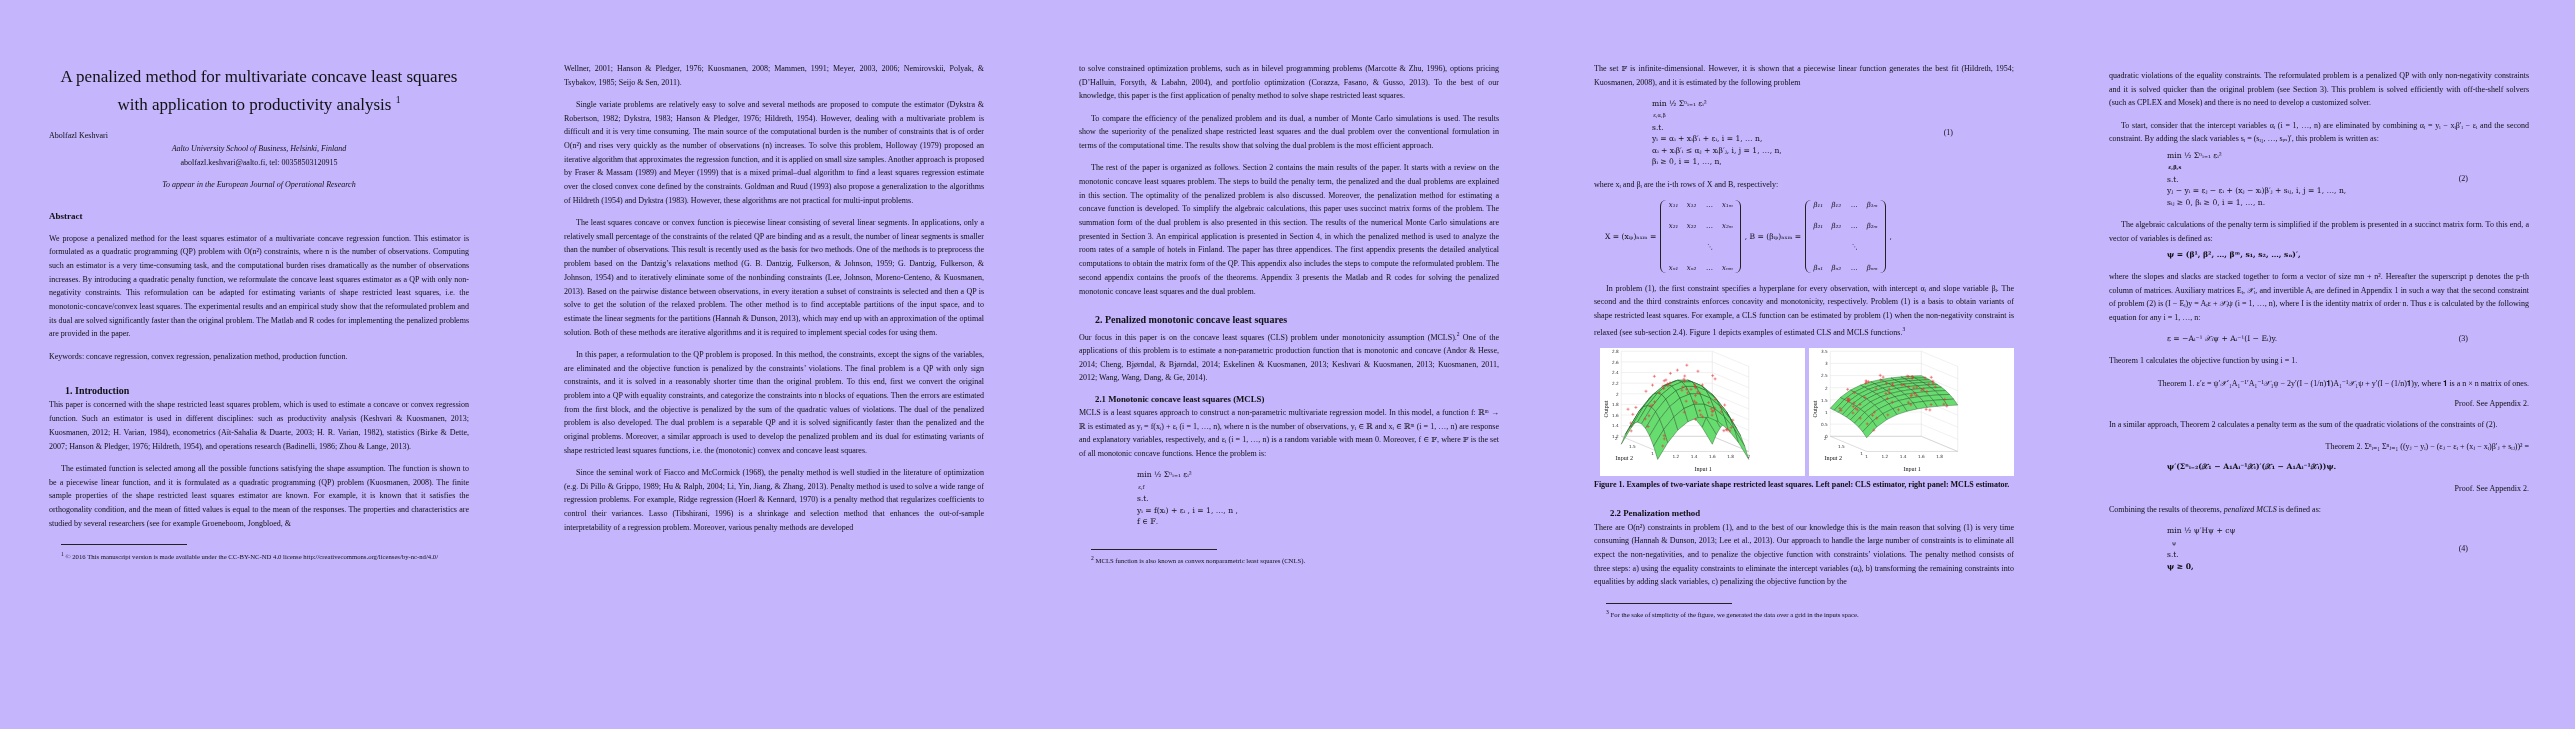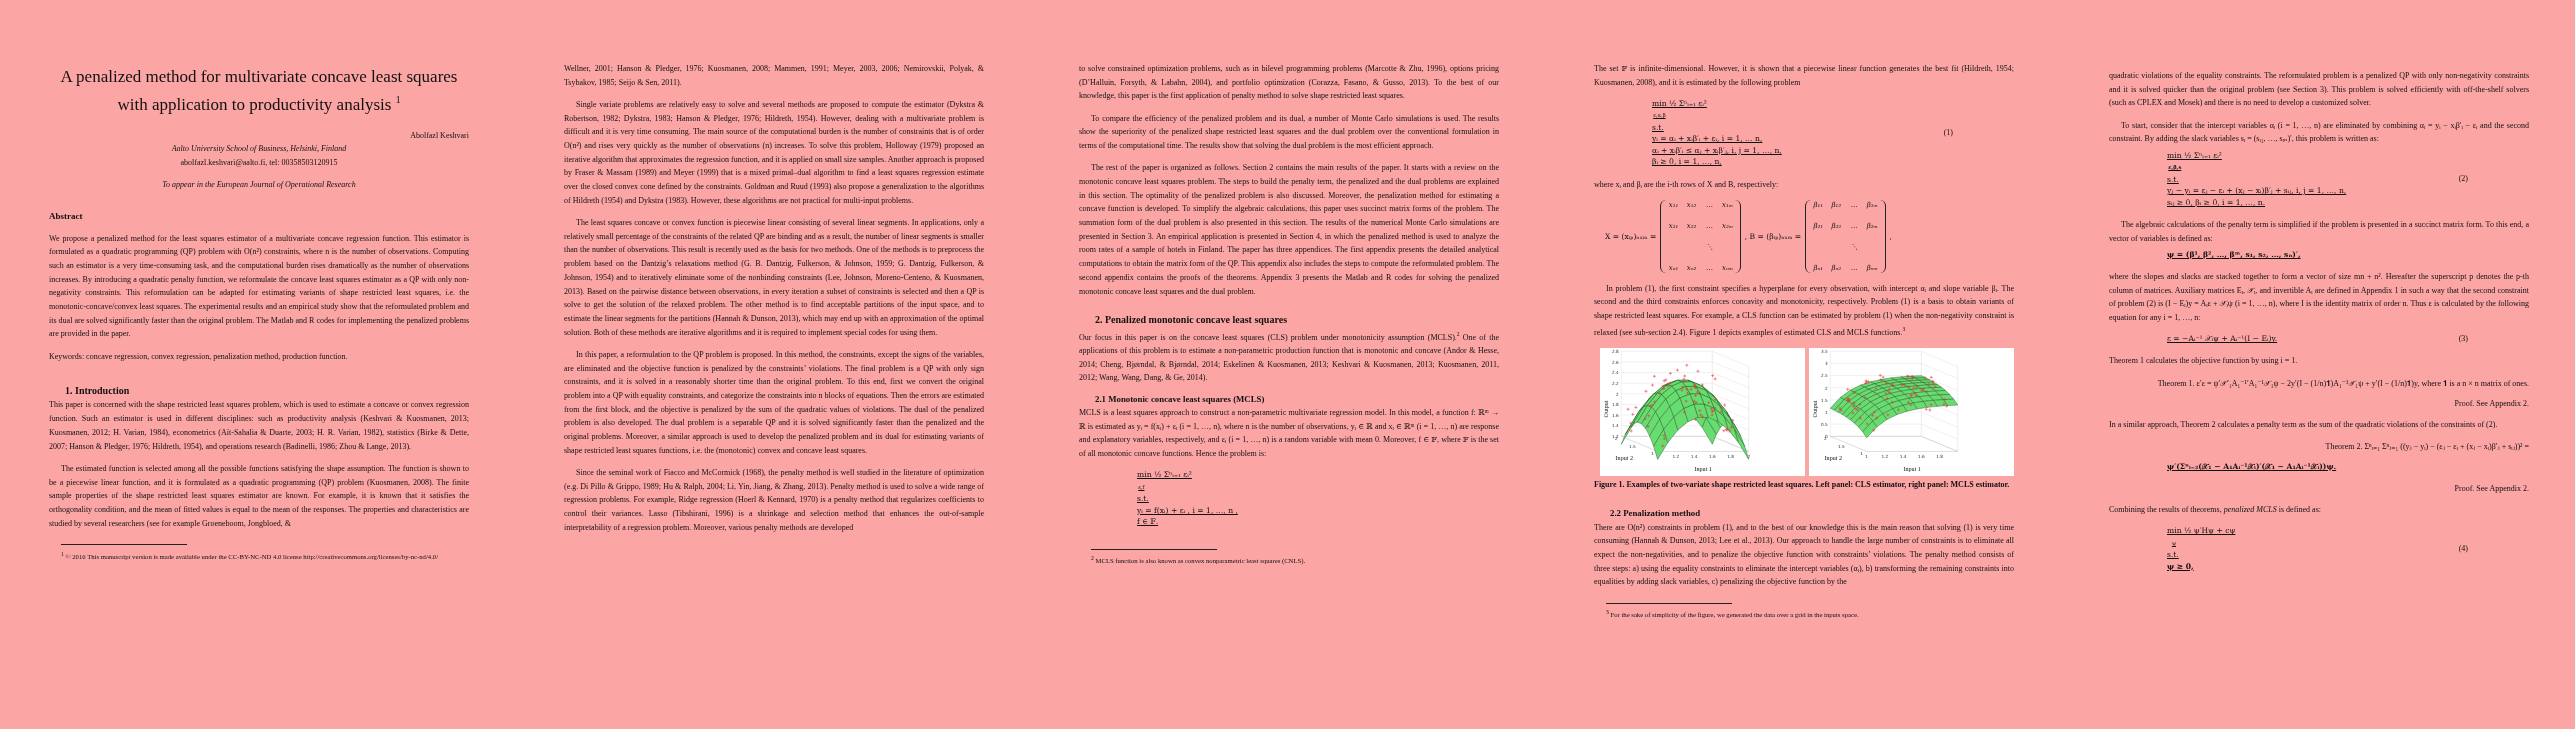--- a/index.html
+++ b/index.html
@@ -1,36 +1,36 @@
 <!DOCTYPE html>
 <html style="font-size:9.7px"><head>
 <meta charset="utf-8">
 <style>
   * { box-sizing: border-box; margin: 0; padding: 0; }
   html, body { width: 2576px; height: 729px; background: #ffffff; overflow: hidden; }
   body { font-family: "Liberation Serif", "DejaVu Serif", serif; color: #111; }
   .strip { display: flex; width: 2576px; height: 729px; }
-  .page { position: relative; width: 515px; height: 729px; background: #fca5a5; }
+  .page { position: relative; width: 515px; height: 729px; background: #c4b5fd; }
   .col { position: absolute; left: 49px; width: 420px; }
   p.body { font-size: 8px; line-height: 13.7px; text-align: justify; margin-bottom: 8.5px; }
   p.body.indent { text-indent: 12px; }
   .b { font-weight: normal; }
   .it { font-style: italic; }
   h1.title { font-size: 17px; font-weight: normal; text-align: center; line-height: 22.5px; margin-top: 66px; }
-  .author { text-align: right; font-size: 8px; line-height: 13.4px; }
+  .author { text-align: left; font-size: 8px; line-height: 13.4px; }
   .affil { text-align: center; font-size: 8px; font-style: italic; line-height: 13.4px; }
   .email { text-align: center; font-size: 8px; line-height: 13.4px; }
   .appear { text-align: center; font-size: 8px; font-style: italic; line-height: 13.4px; margin-top: 8.5px; }
   h2.abs { font-size: 9px; font-weight: bold; margin-top: 19.4px; margin-bottom: 11px; }
   h2.sec { font-size: 10px; font-weight: bold; margin: 8.5px 0 2.4px 16px; }
   h3.sub { font-size: 8.8px; font-weight: bold; margin: 6px 0 2.4px 16px; }
   .keywords { font-size: 8px; line-height: 13.4px; margin-top: 3.6px; }
   .fn-rule { width: 126px; border-top: 0.6px solid #222; margin: 13.4px 0 4.9px 12px; }
   .footnote { font-size: 6.7px; line-height: 9px; text-align: justify; }
-  .eq { font-family: "DejaVu Serif", serif; font-size: 7.6px; line-height: 11.5px; margin: 3.6px 0 9.7px 58px; position: relative; text-decoration: underline; }
+  .eq { font-family: "DejaVu Serif", serif; font-size: 7.6px; line-height: 11.5px; margin: 3.6px 0 9.7px 58px; position: relative; }
   .eq .eqnum { position: absolute; right: 61px; top: 50%; transform: translateY(-50%); font-family: "Liberation Serif", serif; font-style: normal; font-size: 8px; }
   .eq .line { white-space: nowrap; }
   .matrix-row { font-family: "DejaVu Serif", serif; font-size: 7.6px; display: flex; align-items: center; gap: 3.6px; margin: 3.6px 0 8.5px 11px; }
   .mat { display: inline-grid; grid-template-columns: repeat(4, 18px); row-gap: 13px; border-left: 0.9px solid #222; border-right: 0.9px solid #222; border-radius: 6px; padding: 1.2px 3.6px; font-style: italic; font-size: 7px; }
   .mat span { text-align: center; }
   .fig { display: flex; gap: 3.6px; margin: 8.5px 0 3.6px 6px; }
   .fig svg { background: #fff; }
   .caption { font-size: 8px; font-weight: bold; line-height: 11px; margin: 0 0 6px 0; }
   .thm { font-size: 8px; line-height: 13.4px; margin: 4.9px 0 7.3px 0; text-align: right; }
 </style>

